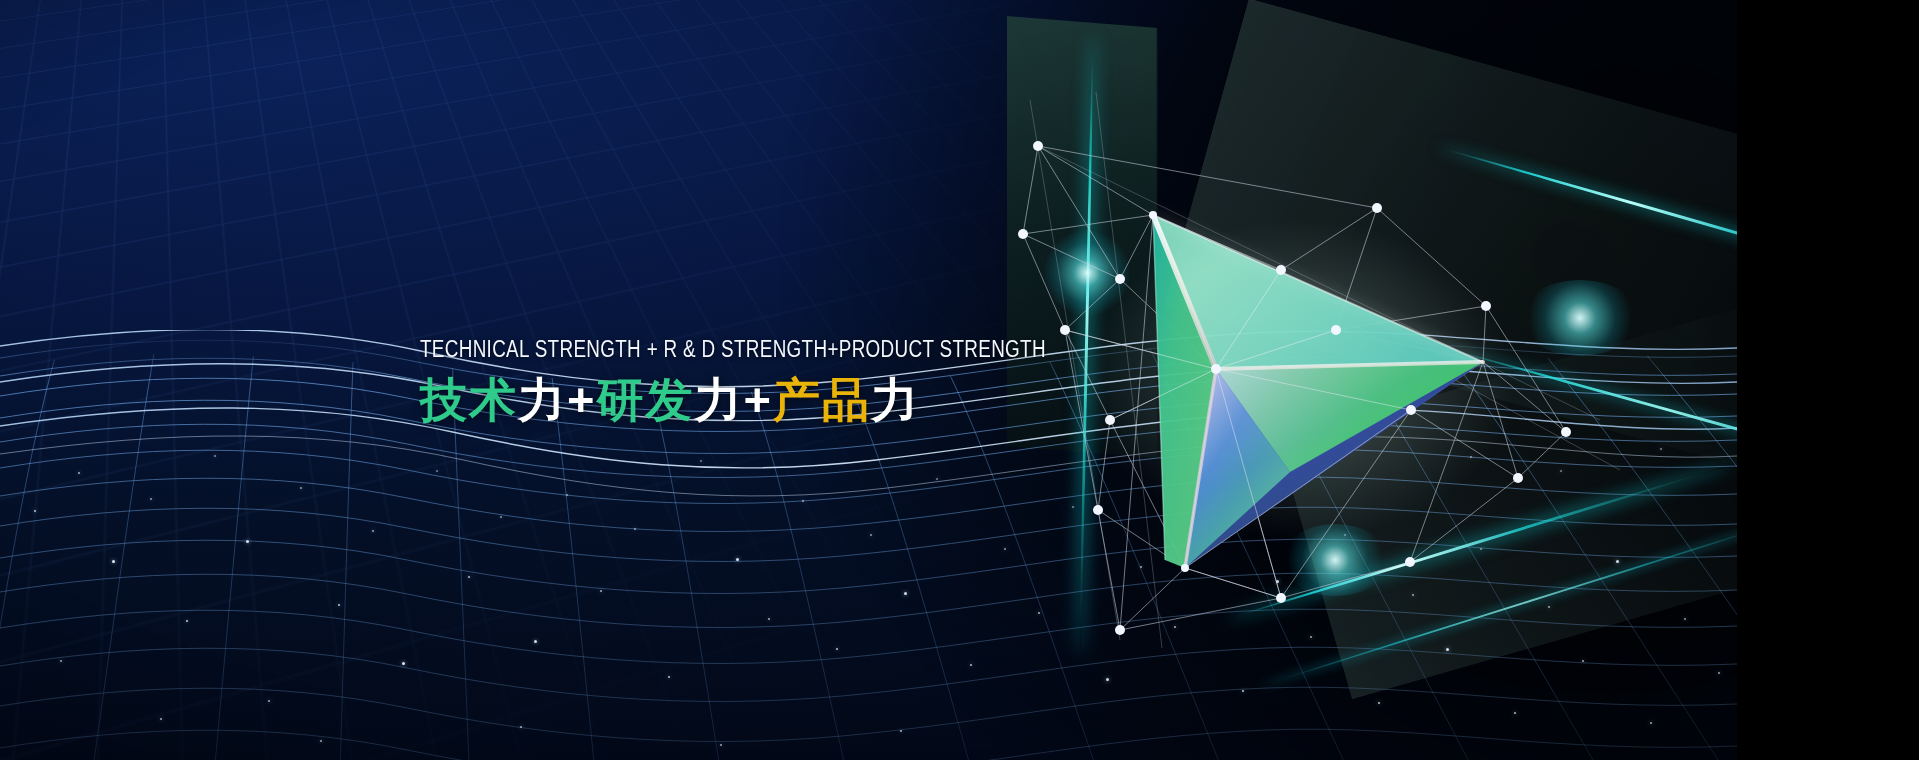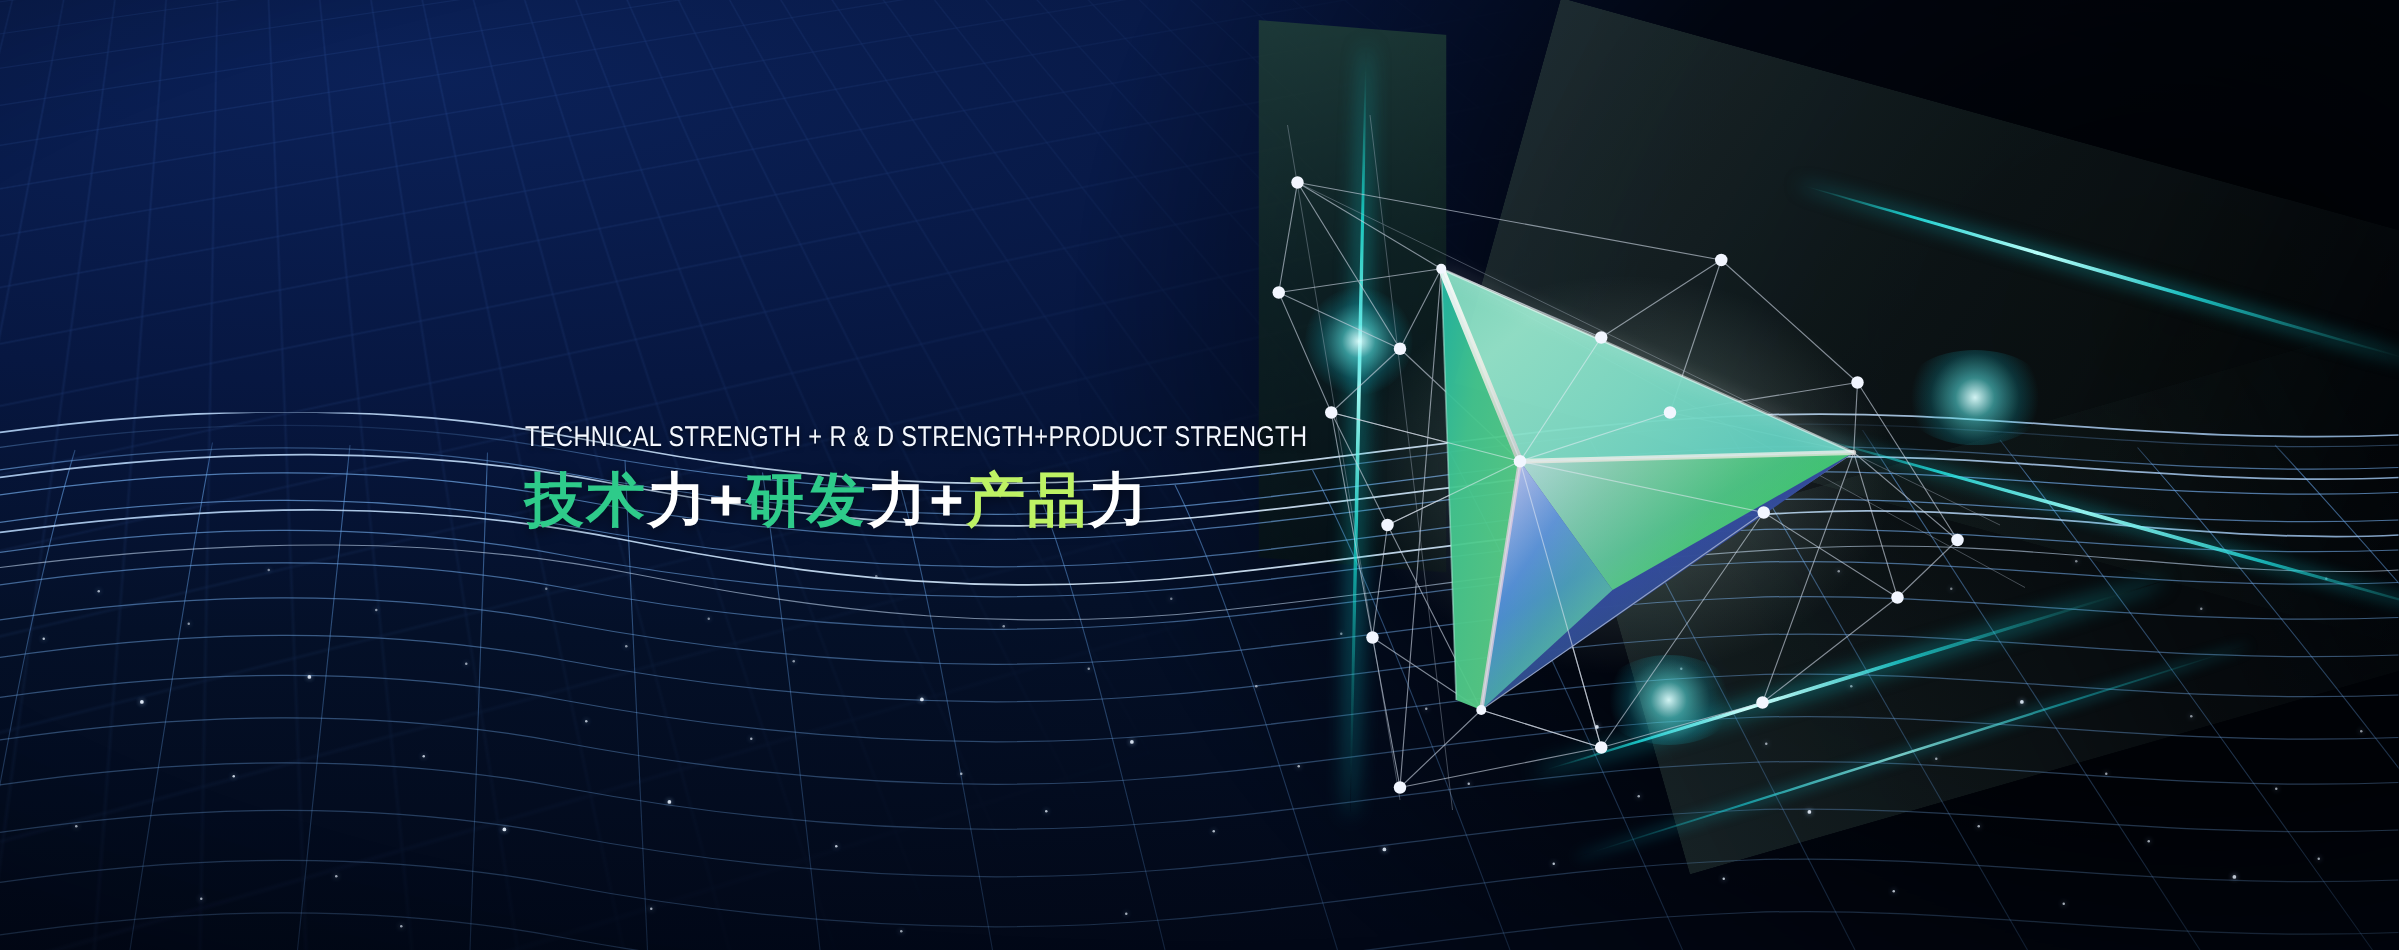--- a/index.html
+++ b/index.html
@@ -4,21 +4,21 @@
 <title>Banner</title>
 <style>
   html,body{margin:0;padding:0;background:#000;}
   body{
     font-family:"Liberation Sans","DejaVu Sans",sans-serif;
     -webkit-font-smoothing:antialiased;
   }
 
   #banner{
     position:relative;
-    width:1919px;
+    width:1737px;
     height:760px;
     overflow:hidden;
     background:#030a1e;
   }
 
   
   .bg-base{
     position:absolute; inset:0;
     background:
       radial-gradient(130% 95% at 18% 8%,  #0b2158 0%, #071741 34%, #041028 62%, #020817 100%),
@@ -483,17 +483,17 @@
         <circle cx="1153" cy="215" r="4"></circle>
       </g>
     </svg>
   </div>
 
   <div class="bg-vignette"></div>
 
   <div class="headline">
     <div class="kicker">TECHNICAL STRENGTH + R &amp; D STRENGTH+PRODUCT STRENGTH</div>
     <div class="title">
-      <span style="color: rgb(46, 203, 138); text-align: right;">技术</span><span style="color: rgb(255, 255, 255);">力+</span><span style="color: rgb(46, 203, 138);">研发</span><span style="color: rgb(255, 255, 255);">力+</span><span style="color: #bef264; font-family: Liberation Mono, monospace;">产品</span><span style="color: rgb(255, 255, 255);">力</span>
+      <span style="color: rgb(46, 203, 138); text-align: right;">技术</span><span style="color: rgb(255, 255, 255);">力+</span><span style="color: rgb(46, 203, 138);">研发</span><span style="color: rgb(255, 255, 255);">力+</span><span style="color: #eab308; font-family: Liberation Mono, monospace;">产品</span><span style="color: rgb(255, 255, 255);">力</span>
     </div>
   </div>
 
 </div>
 
 </body></html>

